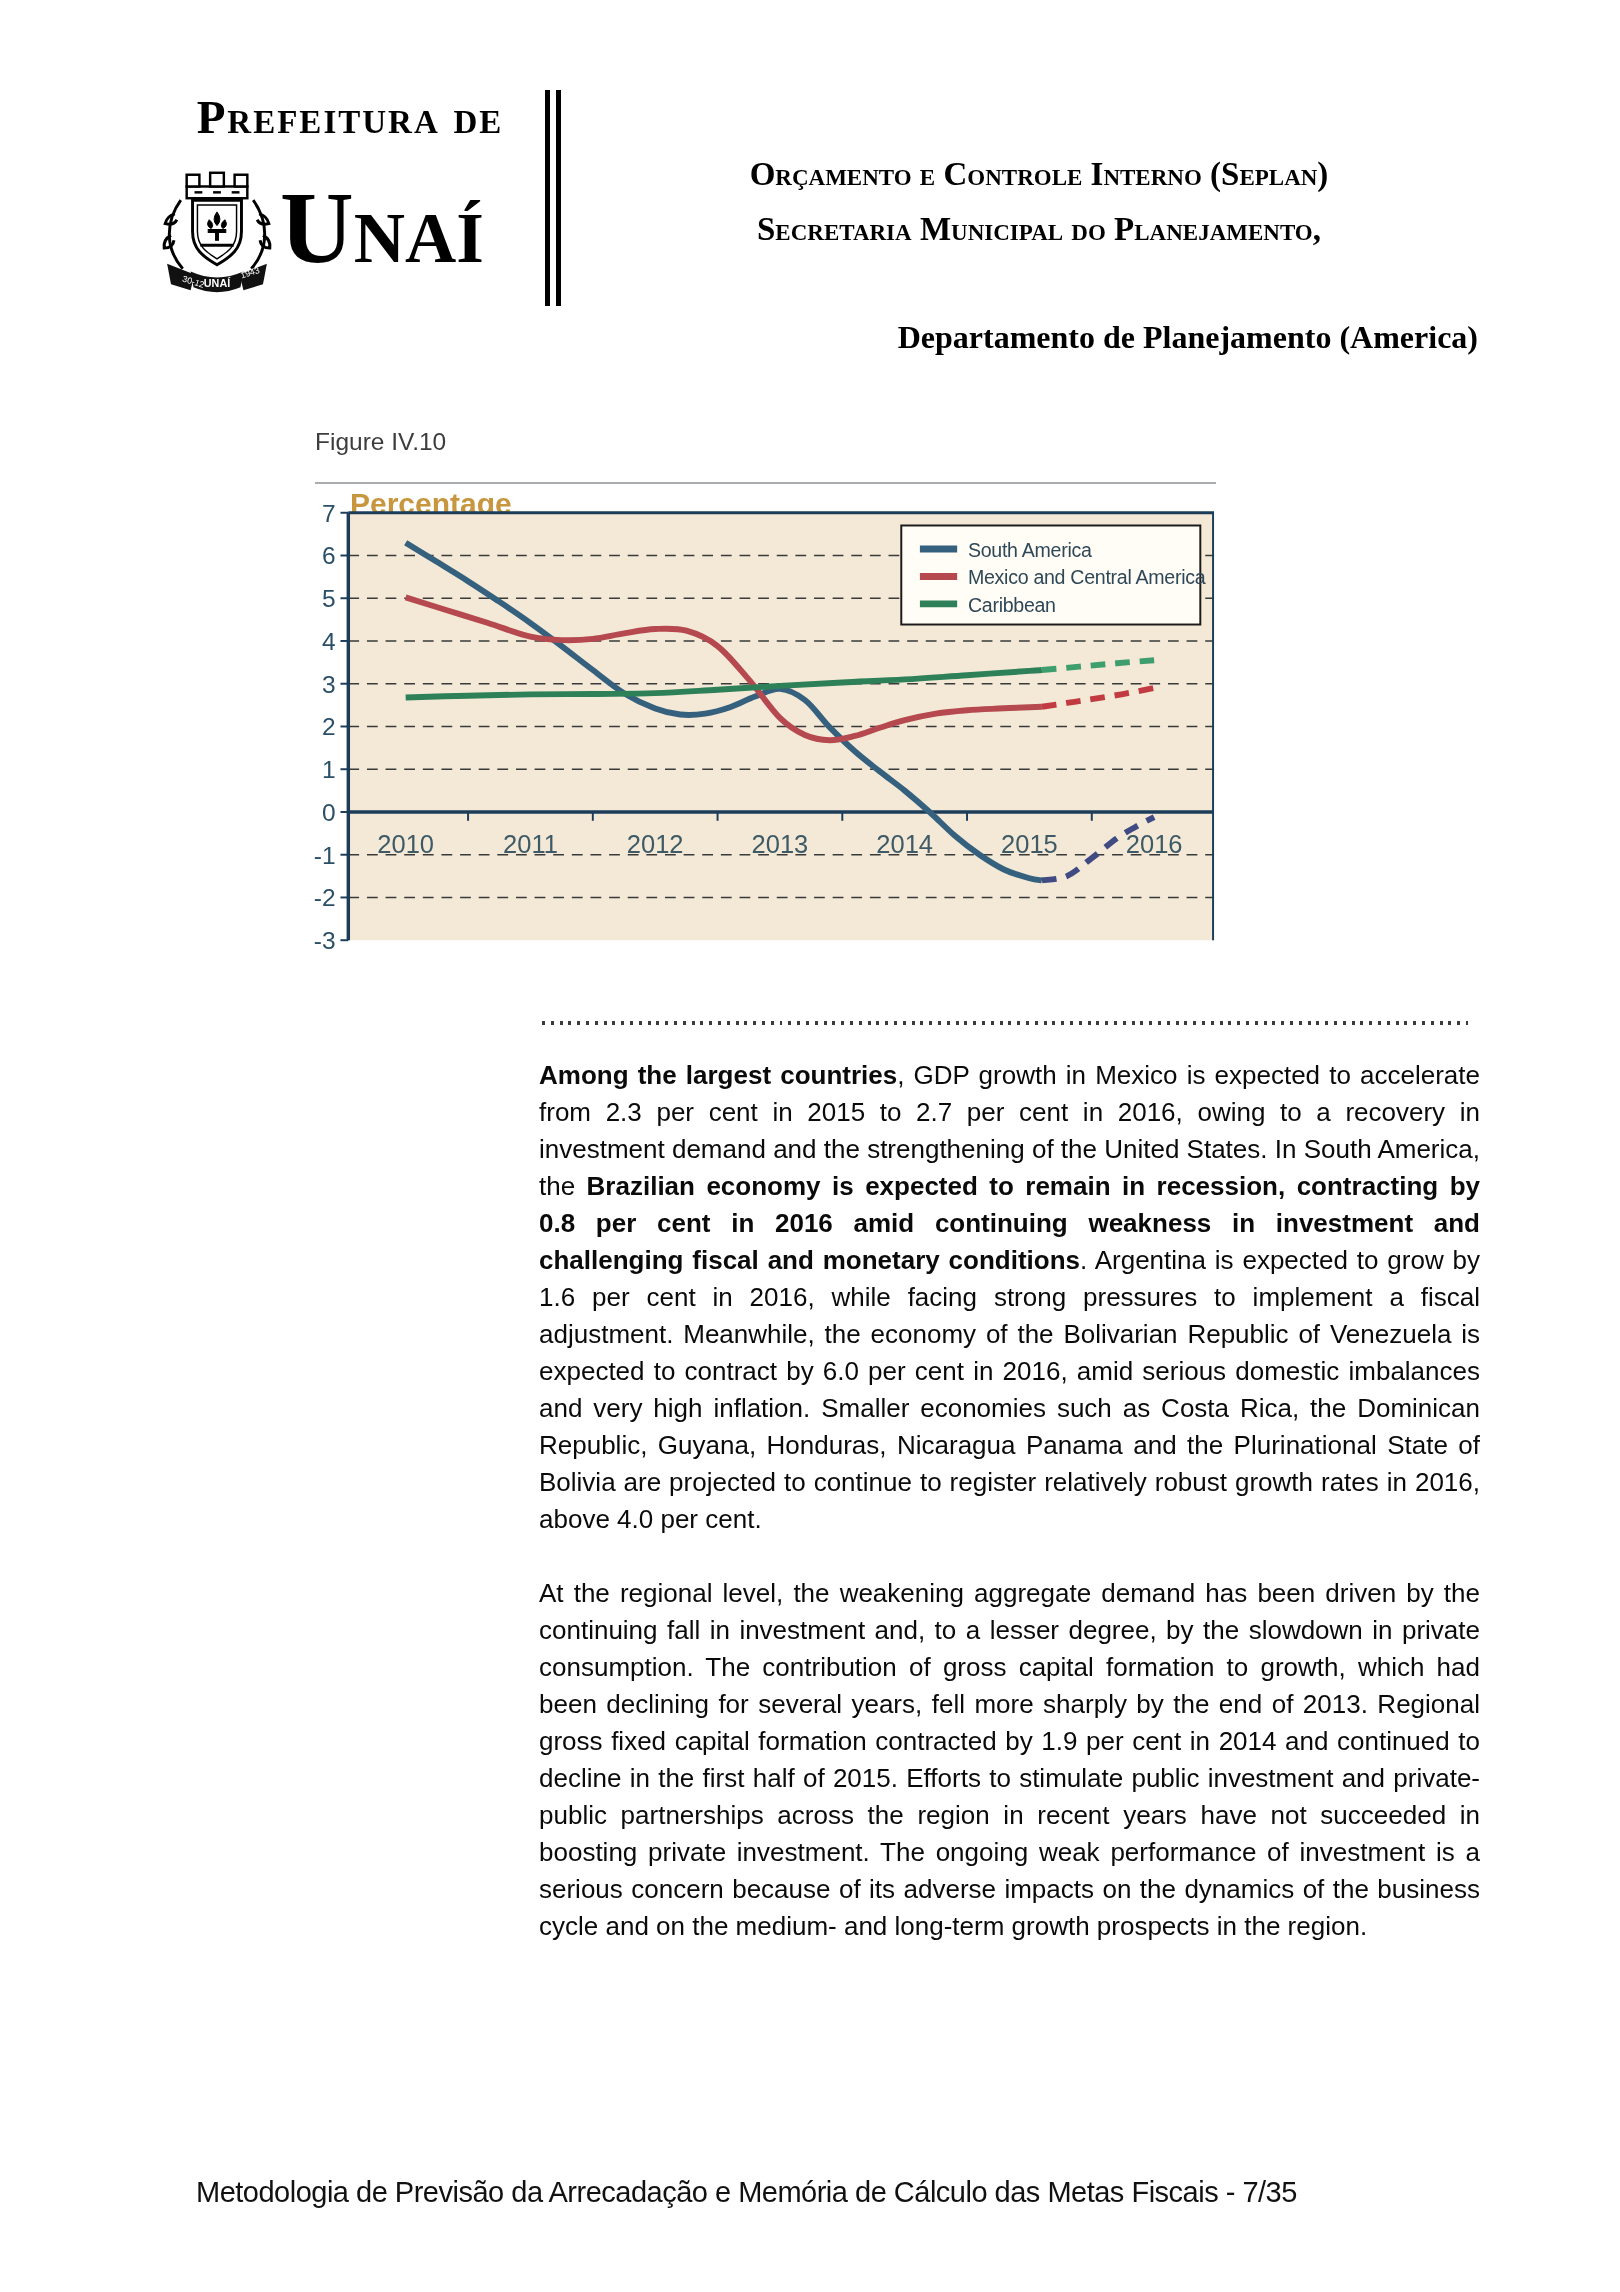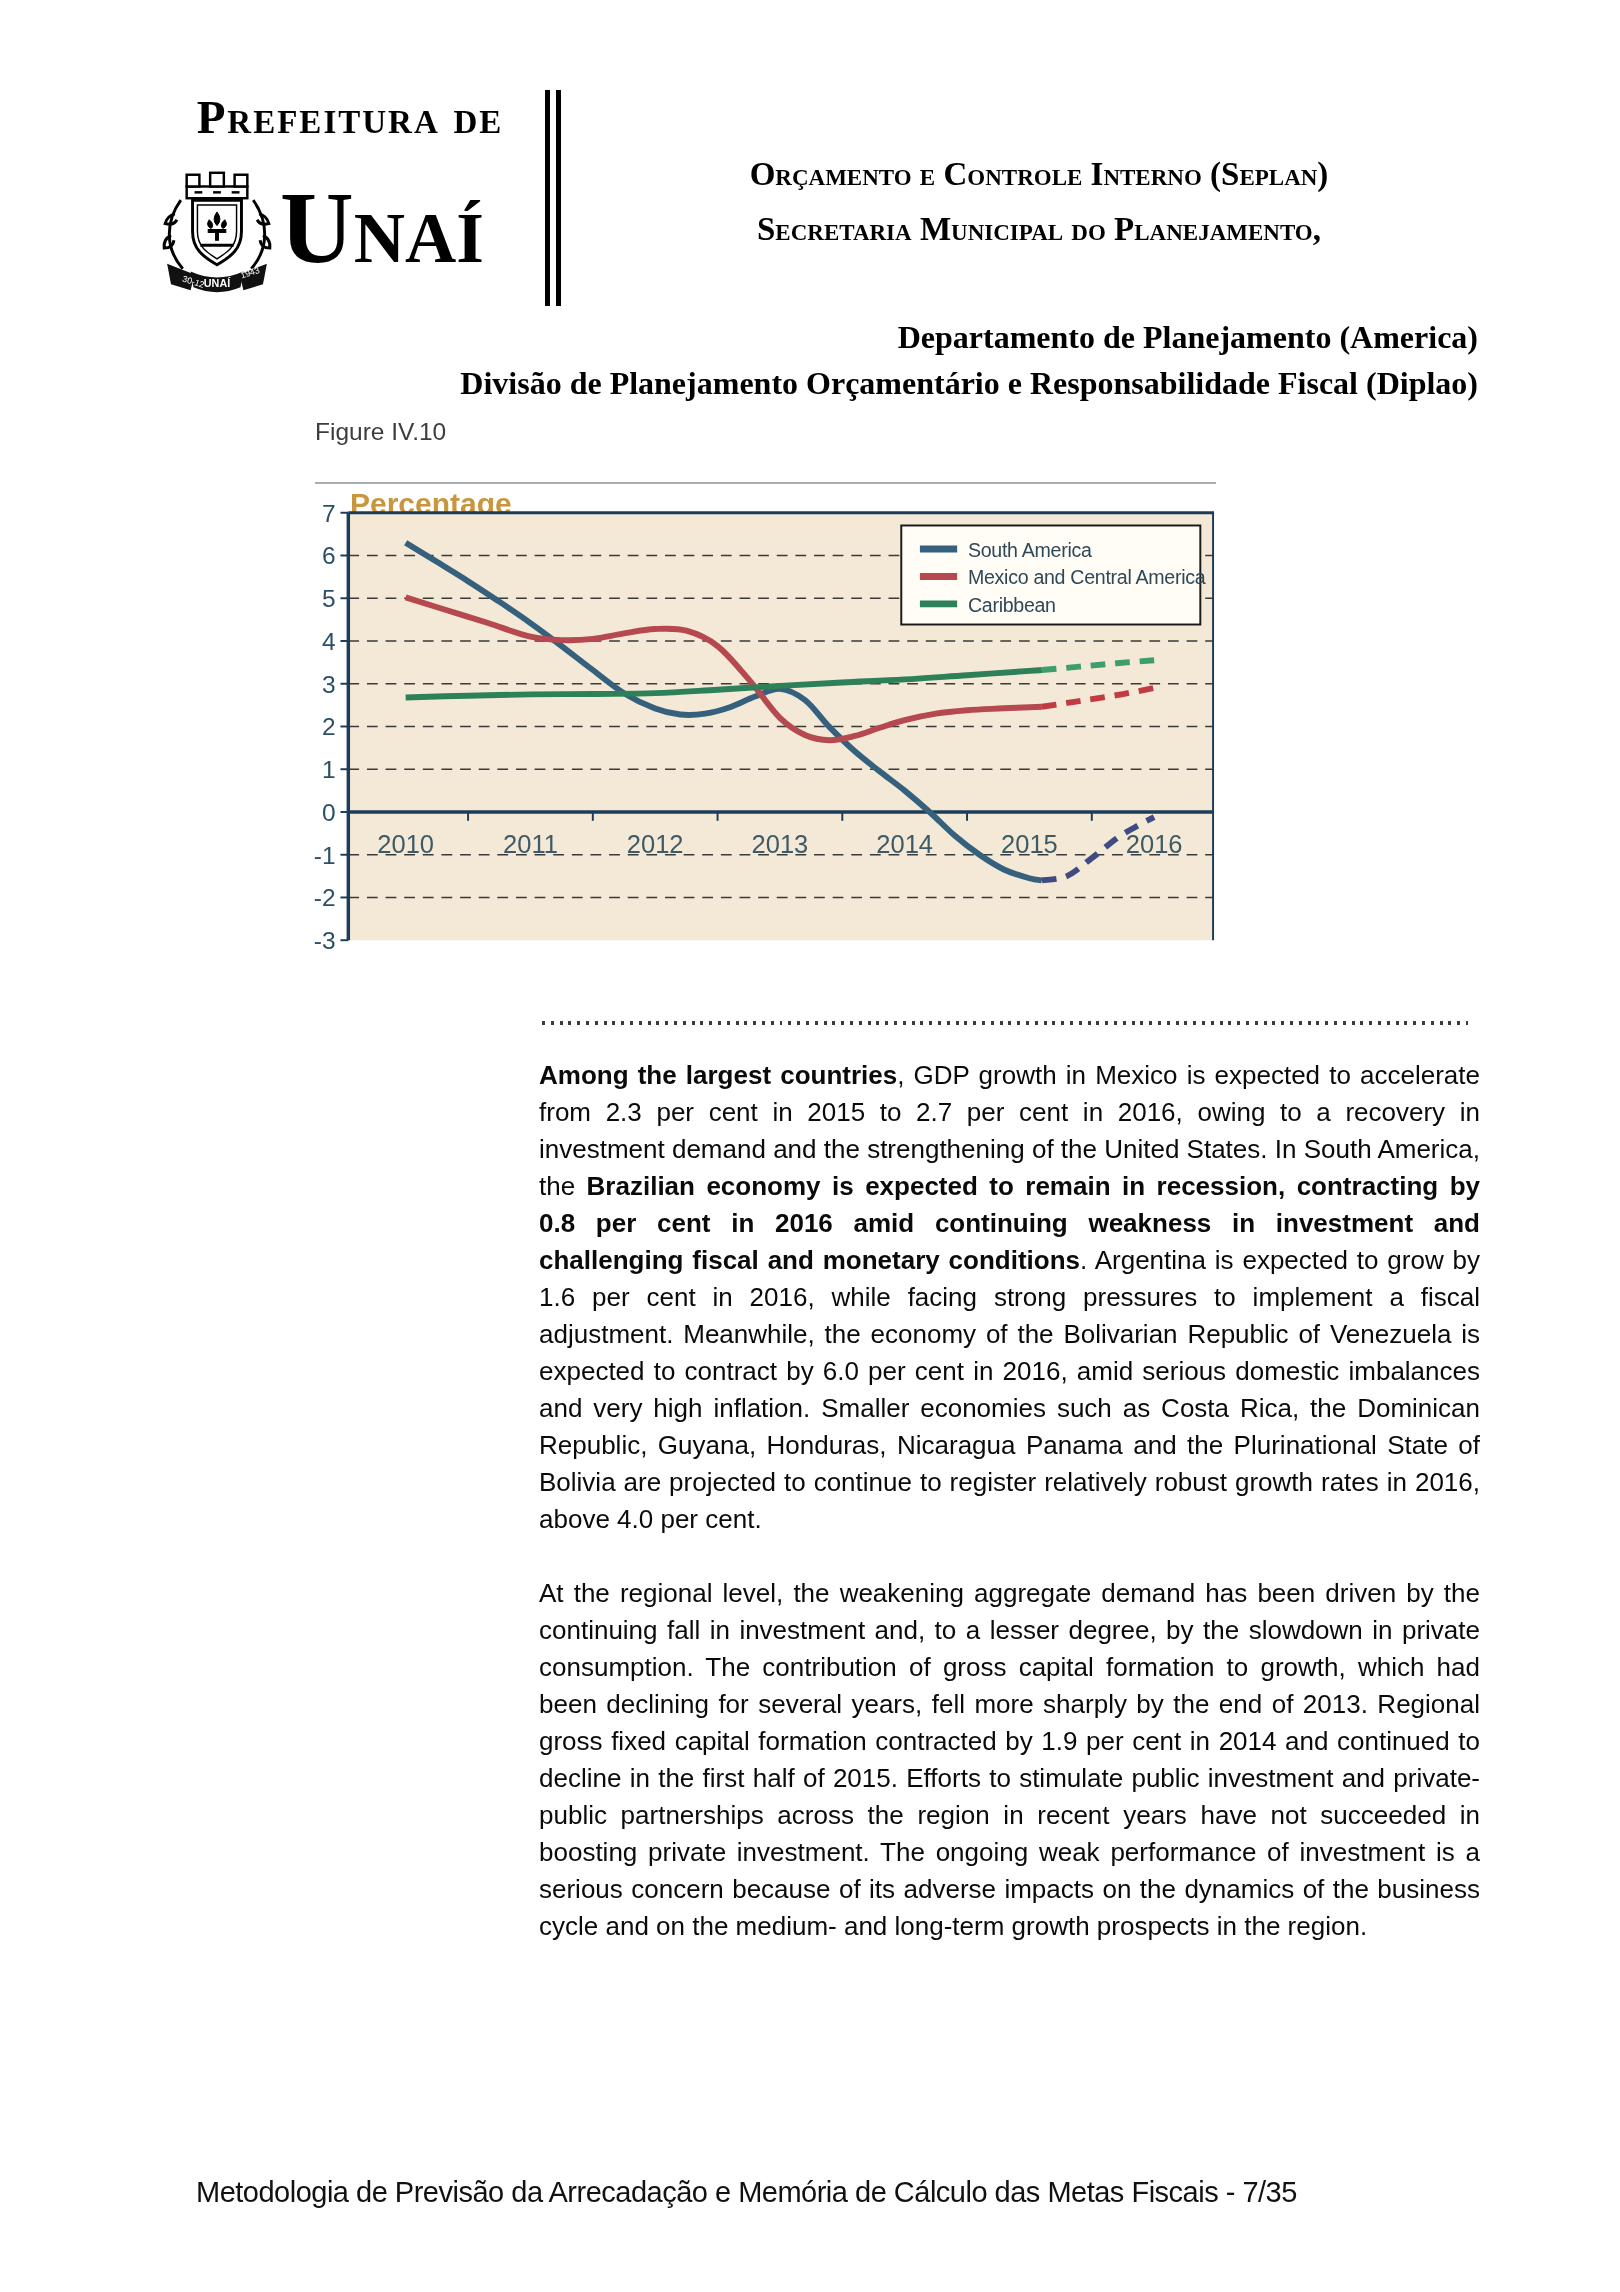--- a/index.html
+++ b/index.html
@@ -28,21 +28,21 @@
     position:absolute; left:598px; top:147px; width:882px; text-align:center;
     font-family:"Liberation Serif", serif; font-weight:bold; font-variant:small-caps;
     font-size:33px; line-height:55px; color:#000;
   }
   .department{
     position:absolute; left:245px; right:142px; top:314px; text-align:right;
     font-family:"Liberation Serif", serif; font-weight:bold;
     font-size:32px; line-height:46px; color:#000;
   }
   
-  .fig-label{ position:absolute; left:315px; top:418px; font-size:24.5px; color:#3d3d3d; }
+  .fig-label{ position:absolute; left:315px; top:428px; font-size:24.5px; color:#3d3d3d; }
   .fig-title{ position:absolute; left:315px; top:446px; font-size:28px; font-weight:bold; color:#266b84; }
   .fig-rule{ position:absolute; left:315px; width:901px; top:482px; border-top:2.9px solid #a9adb0; }
   .fig-ylabel{ position:absolute; left:350px; top:487px; font-size:30px; font-weight:bold; color:#c8963e; }
   #chart-host{ position:absolute; left:314px; top:495px; width:902px; height:461px; }
   .fig-source{
     position:absolute; left:1233px; top:852px; width:353px;
     font-size:21.6px; line-height:31px; color:#4a4a4a;
   }
   .fig-source div{ white-space:nowrap; }
   
@@ -118,21 +118,20 @@
 
   <div class="header-divider"></div>
 
   <div class="secretariat">
     <div>Orçamento e Controle Interno (Seplan)</div>
     <div>Secretaria Municipal do Planejamento,</div>
   </div>
 
   <div class="department">
     <div>Departamento de Planejamento (America)</div>
-    <div>Divisão de Planejamento Orçamentário e Responsabilidade Fiscal (Diplao)</div>
   </div>
 
   <div class="fig-label">Figure IV.10</div>
   <div class="fig-rule"></div>
   <div class="fig-ylabel">Percentage</div>
   <div id="chart-host"><svg width="902" height="461" viewBox="0 0 920 470">
         <rect x="35" y="18" width="883" height="436" fill="#f3e9d6"></rect>
         <line x1="35" y1="61.6" x2="918" y2="61.6" stroke="#3a3a3a" stroke-width="1.6" stroke-dasharray="11 8"></line>
         <line x1="35" y1="105.2" x2="918" y2="105.2" stroke="#3a3a3a" stroke-width="1.6" stroke-dasharray="11 8"></line>
         <line x1="35" y1="148.79999999999998" x2="918" y2="148.79999999999998" stroke="#3a3a3a" stroke-width="1.6" stroke-dasharray="11 8"></line>

